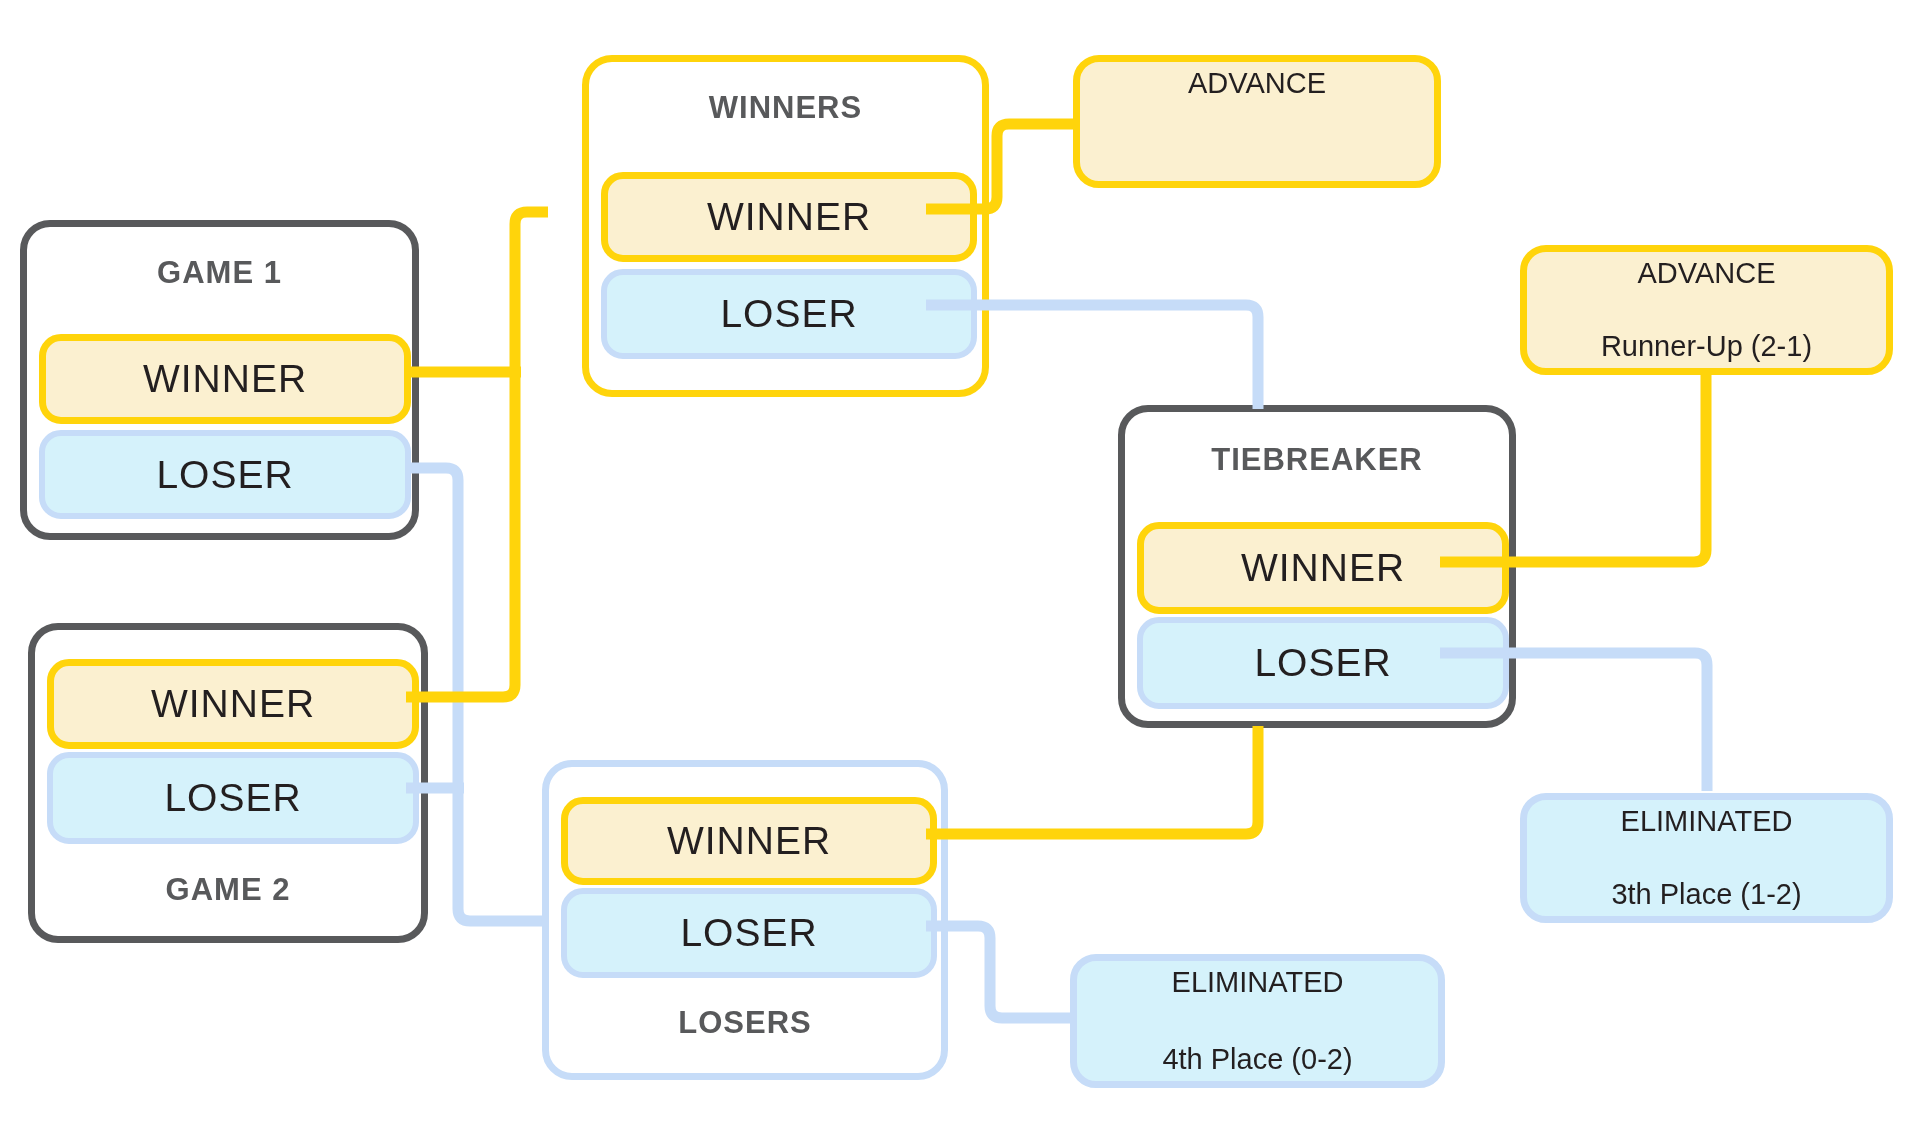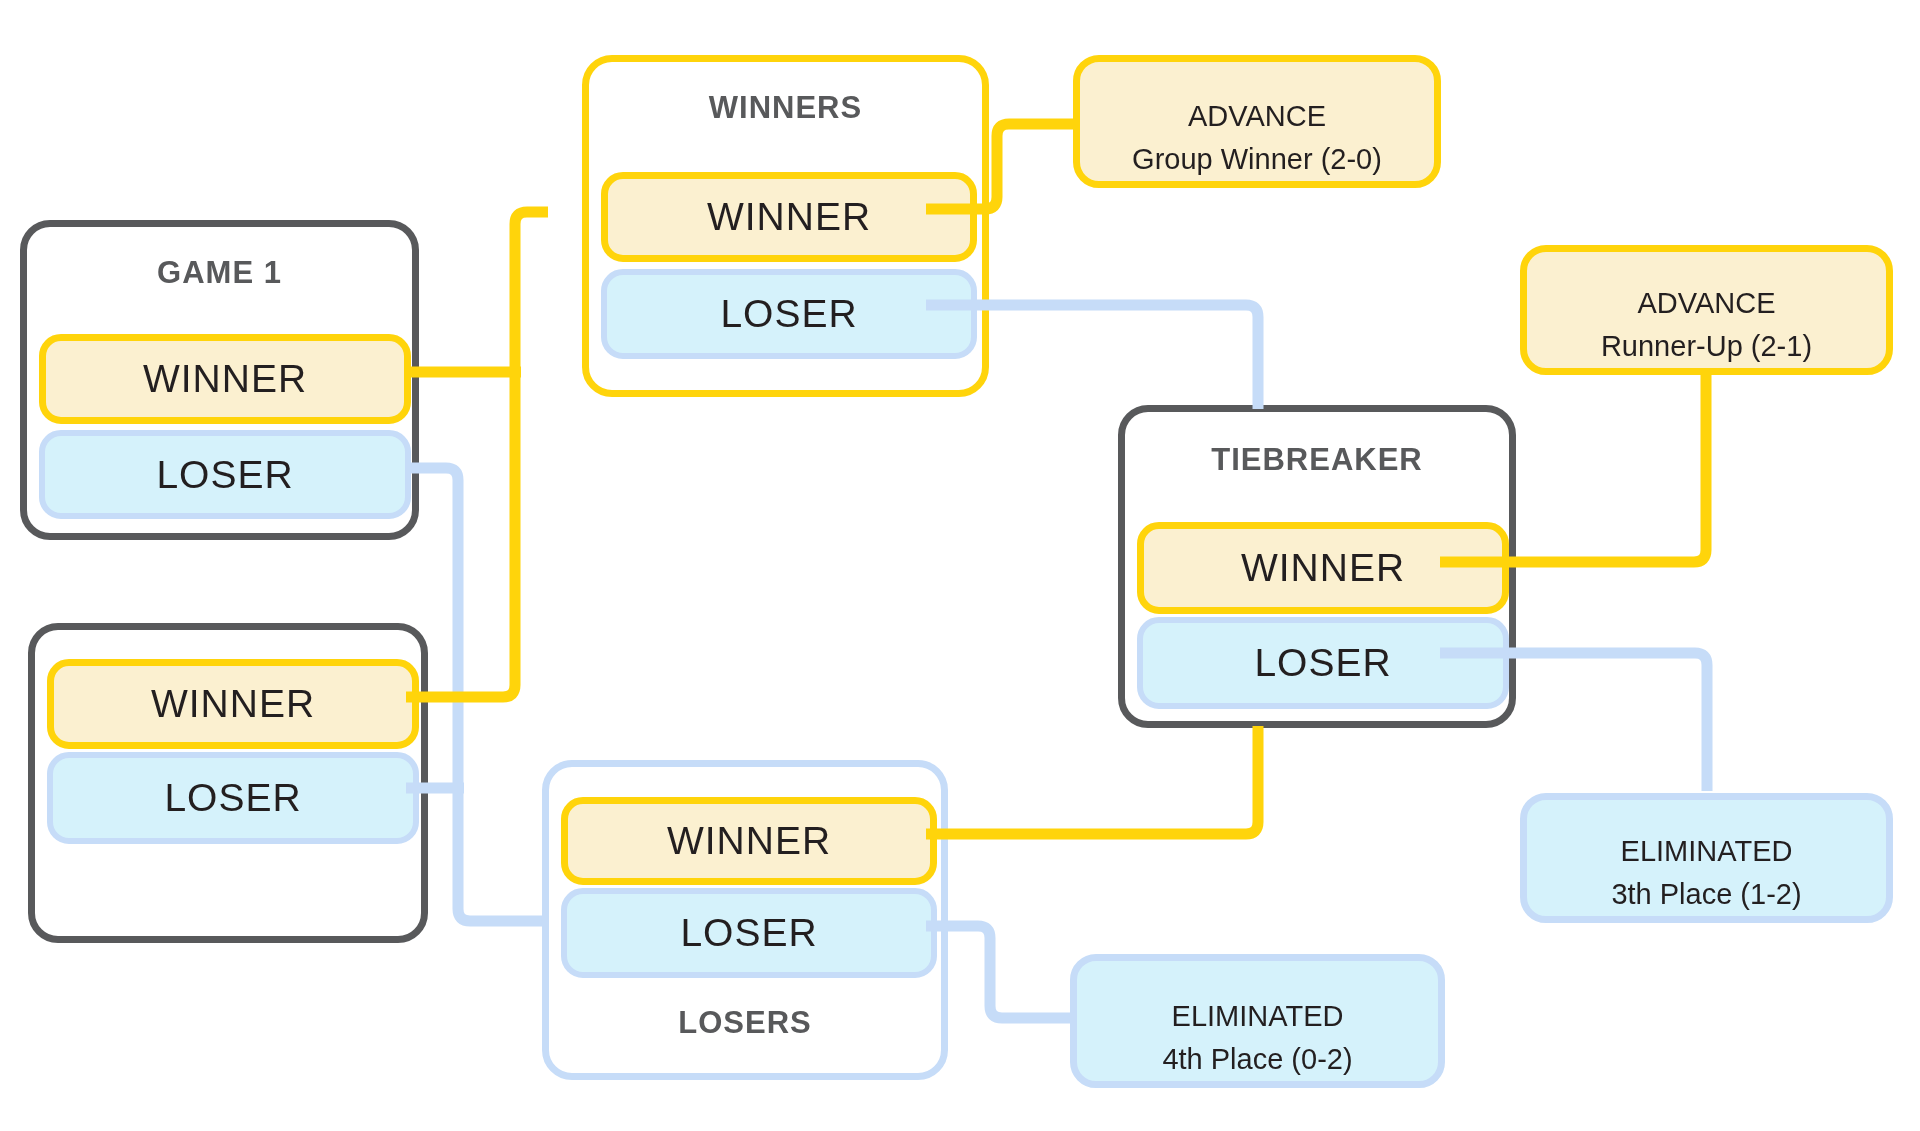--- a/index.html
+++ b/index.html
@@ -48,21 +48,21 @@
   .pill.loser {
     background: var(--loser-fill, #D5F2FB);
     border: 6px solid var(--loser-stroke, #C6DCF8);
   }
   .terminal {
     position: absolute;
     border-radius: 26px;
     display: flex;
     flex-direction: column;
     align-items: center;
-    justify-content: flex-end;
+    justify-content: space-between;
     text-align: center;
     font-size: 29px;
     line-height: 43px;
     color: var(--label-text, #231F20);
   }
   .terminal.gold {
     background: var(--winner-fill, #FBF0D0);
     border: 7px solid var(--winner-stroke, #FFD40B);
   }
   .terminal.blue {
@@ -95,20 +95,21 @@
     </div>
   </div>
 
   <div class="group dark" style="left:28px; top:623px; width:400px; height:320px;">
     <div class="pill winner" style="left:12px; top:29px; width:372px; height:90px;">
       <span>WINNER</span>
     </div>
     <div class="pill loser" style="left:12px; top:122px; width:372px; height:92px;">
       <span>LOSER</span>
     </div>
+    <div class="group-title" style="bottom:28px;">GAME 2</div>
   </div>
 
   <div class="group gold" style="left:546px; top:55px; width:407px; height:342px;margin-left:36px;">
     <div class="group-title" style="top:28px;">WINNERS</div>
     <div class="pill winner" style="left:12px; top:110px; width:376px; height:90px;">
       <span>WINNER</span>
     </div>
     <div class="pill loser" style="left:12px; top:207px; width:376px; height:90px;">
       <span>LOSER</span>
     </div>
@@ -129,21 +130,20 @@
     <div class="pill winner" style="left:12px; top:110px; width:372px; height:92px;">
       <span>WINNER</span>
     </div>
     <div class="pill loser" style="left:12px; top:205px; width:372px; height:92px;">
       <span>LOSER</span>
     </div>
   </div>
 
   <div class="terminal gold" style="left:1073px; top:55px; width:368px; height:133px;">
     <div>ADVANCE</div>
-    <div>Group Winner (2-0)</div>
   </div>
 
   <div class="terminal gold" style="left:1520px; top:245px; width:373px; height:130px;">
     <div>ADVANCE</div>
     <div>Runner-Up (2-1)</div>
   </div>
 
   <div class="terminal blue" style="left:1520px; top:787px; width:373px; height:130px;">
     <div>ELIMINATED</div>
     <div>3th Place (1-2)</div>

